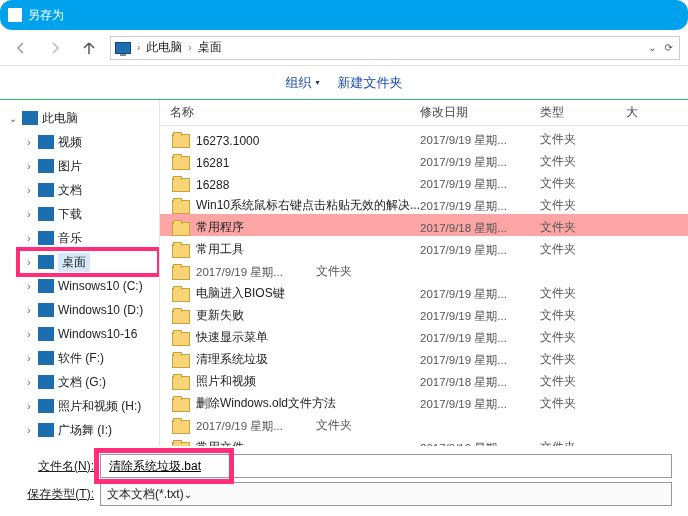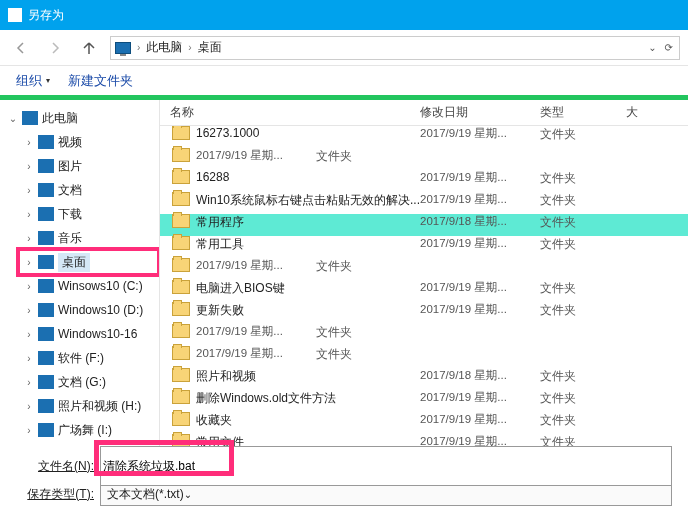--- a/index.html
+++ b/index.html
@@ -1,32 +1,32 @@
 <!DOCTYPE html>
 <html><head>
 <meta charset="utf-8">
 <style>
   * { box-sizing: border-box; margin: 0; padding: 0; font-family: "Microsoft YaHei", "Segoe UI", sans-serif; }
   body { width: 688px; height: 516px; overflow: hidden; background: #fff; font-size: 12px; color: #222; }
 
-  .titlebar { height: 30px; background: #00a2ed; color: #fff; display: flex; align-items: center; padding: 0 8px; }
+  .titlebar { height: 30px; background: #00a2ed; color: #fff; display: flex; align-items: center; padding: 0 8px; border-radius: 12px; }
   .titlebar .app-icon { width: 14px; height: 14px; background: #fff; margin-right: 6px; border: 1px solid #fff; }
   .titlebar .title { font-size: 12px; }
 
   .navbar { height: 36px; display: flex; align-items: center; gap: 8px; padding: 0 8px; border-bottom: 1px solid #e5e5e5; }
   .nav-btn { width: 26px; height: 26px; display: flex; align-items: center; justify-content: center; color: #555; }
   .nav-btn.disabled { color: #bbb; }
   .addr { flex: 1; height: 24px; border: 1px solid #ccc; display: flex; align-items: center; padding: 0 4px; gap: 6px; }
   .addr .icon-screen { width: 16px; height: 12px; background: #1b6fb1; border: 1px solid #0d4d7d; position: relative; }
   .addr .icon-screen::after { content: ""; position: absolute; bottom: -3px; left: 4px; width: 6px; height: 2px; background: #888; }
   .addr .sep { color: #777; font-size: 10px; }
   .addr-tail { display:flex; align-items:center; gap:2px; margin-left:auto; padding-right:2px;}
   .addr-tail span { color:#555; font-size:10px;}
 
-  .toolbar { height: 34px; display: flex; align-items: center; gap: 18px; padding: 0 16px; border-bottom: 5px solid #22c55e; color: #1a4aa8; font-size: 13px; }
+  .toolbar { height: 34px; display: flex; align-items: center; gap: 18px; padding: 0 16px; border-bottom: 1px solid #22c55e; color: #1a4aa8; font-size: 13px; justify-content: center; }
   .toolbar .item { display: flex; align-items: center; gap: 4px; }
   .toolbar .caret { font-size: 8px; color: #333; }
 
   .main { display: flex; height: calc(100% - 30px - 36px - 34px - 70px); }
 
   .tree { width: 160px; border-right: 1px solid #e5e5e5; overflow-y: auto; overflow-x: hidden; padding: 6px 0 6px 4px; }
   .tree-item { display: flex; align-items: center; height: 24px; gap: 4px; padding-left: 4px; white-space: nowrap; }
   .tree-item.lvl1 { padding-left: 20px; }
   .tree .twist { width: 10px; color: #666; font-size: 10px; display:inline-block; text-align:center;}
   .tree .ticon { width: 16px; height: 14px; background: #1b6fb1; display:inline-block; flex-shrink:0;}
@@ -34,34 +34,34 @@
   .tree-item.hl::before { content:""; position:absolute; left:12px; top:-3px; right:-2px; bottom:-3px; border:4px solid #ff2d7a; pointer-events:none;}
   .tree-item.hl .lbl { background:#d5e8f7; padding:1px 4px;}
 
   .list { flex: 1; display: flex; flex-direction: column; overflow: hidden; }
   .list-header { display: flex; height: 26px; align-items: center; border-bottom: 1px solid #e5e5e5; color: #444; font-size: 12px; }
   .col-name { flex: 0 0 260px; padding-left: 10px; }
   .col-date { flex: 0 0 120px; }
   .col-type { flex: 0 0 80px; }
   .col-size { flex: 1; padding-left:6px;}
   .list-body { flex: 1; overflow-y: auto; overflow-x:hidden;}
-  .row { display: flex; height: 22px; align-items: flex-start; font-size: 12px; }
-  .row.sel { background: #5eead4; }
+  .row { display: flex; height: 22px; align-items: flex-end; font-size: 12px; }
+  .row.sel { background: #fca5a5; }
   .row .ficon { width: 18px; height: 14px; background: #f8d477; border: 1px solid #caa23a; margin: 0 6px 0 12px; position:relative; flex-shrink:0;}
   .row .ficon::before { content:""; position:absolute; top:-3px; left:0; width:7px; height:3px; background:#f8d477; border:1px solid #caa23a; border-bottom:none;}
   .row .name { flex: 0 0 224px; white-space: nowrap; overflow: hidden; text-overflow: ellipsis; }
   .row .date { flex: 0 0 120px; color:#555; font-size:11.5px;}
   .row .type { flex: 0 0 80px; color:#555;}
 
   .bottom { height: 70px; padding: 6px 16px 0 16px; }
   .brow { display:flex; align-items:center; height:28px; gap:6px;}
   .brow .lbl { width:78px; text-align:right; font-size:12px;text-decoration:underline;}
   .brow .underline { text-decoration: underline; }
   .fname-box { flex:1; position:relative; }
-  .fname-input { width:100%; height:40px; border:1px solid #999; padding:0 2px; font-size:12px;}
+  .fname-input { width:100%; height:24px; border:1px solid #999; padding:0 8px; font-size:12px;text-decoration:underline;}
   .fname-hl { position:absolute; left:-6px; top:-6px; width:140px; height:36px; border:5px solid #ff2d7a; pointer-events:none;}
   .type-select { flex:1; height:24px; border:1px solid #999; padding:0 6px; display:flex; align-items:center; font-size:12px; background:#fafafa;}
 
   ::-webkit-scrollbar { width: 16px; }
   ::-webkit-scrollbar-track { background: #f0f0f0; }
   ::-webkit-scrollbar-thumb { background: #c4c4c4; border: 2px solid #f0f0f0; }
 </style>
 </head>
 <body>
 
@@ -191,20 +191,21 @@
     </div>
     <div class="list-body" id="listbody">
         <div class="row">
           <span class="ficon"></span>
           <span class="name">16273.1000</span>
           <span class="date">2017/9/19 星期...</span>
           <span class="type">文件夹</span>
         </div>
         <div class="row">
           <span class="ficon"></span>
+          <span class="name">16281</span>
           <span class="date">2017/9/19 星期...</span>
           <span class="type">文件夹</span>
         </div>
         <div class="row">
           <span class="ficon"></span>
           <span class="name">16288</span>
           <span class="date">2017/9/19 星期...</span>
           <span class="type">文件夹</span>
         </div>
         <div class="row">
@@ -237,43 +238,44 @@
           <span class="type">文件夹</span>
         </div>
         <div class="row">
           <span class="ficon"></span>
           <span class="name">更新失败</span>
           <span class="date">2017/9/19 星期...</span>
           <span class="type">文件夹</span>
         </div>
         <div class="row">
           <span class="ficon"></span>
-          <span class="date">2017/9/19 星期...</span>
-          <span class="type">文件夹</span>
-        </div>
-        <div class="row">
-          <span class="ficon"></span>
+          <span class="name">快速显示菜单</span>
+          <span class="date">2017/9/19 星期...</span>
+          <span class="type">文件夹</span>
+        </div>
+        <div class="row">
+          <span class="ficon"></span>
+          <span class="name">清理系统垃圾</span>
           <span class="date">2017/9/19 星期...</span>
           <span class="type">文件夹</span>
         </div>
         <div class="row">
           <span class="ficon"></span>
           <span class="name">照片和视频</span>
           <span class="date">2017/9/18 星期...</span>
           <span class="type">文件夹</span>
         </div>
         <div class="row">
           <span class="ficon"></span>
           <span class="name">删除Windows.old文件方法</span>
           <span class="date">2017/9/19 星期...</span>
           <span class="type">文件夹</span>
         </div>
         <div class="row">
           <span class="ficon"></span>
-          <span class="name">收藏夹</span>
           <span class="date">2017/9/19 星期...</span>
           <span class="type">文件夹</span>
         </div>
         <div class="row">
           <span class="ficon"></span>
           <span class="name">常用文件</span>
           <span class="date">2017/9/19 星期...</span>
           <span class="type">文件夹</span>
         </div>
       </div>

